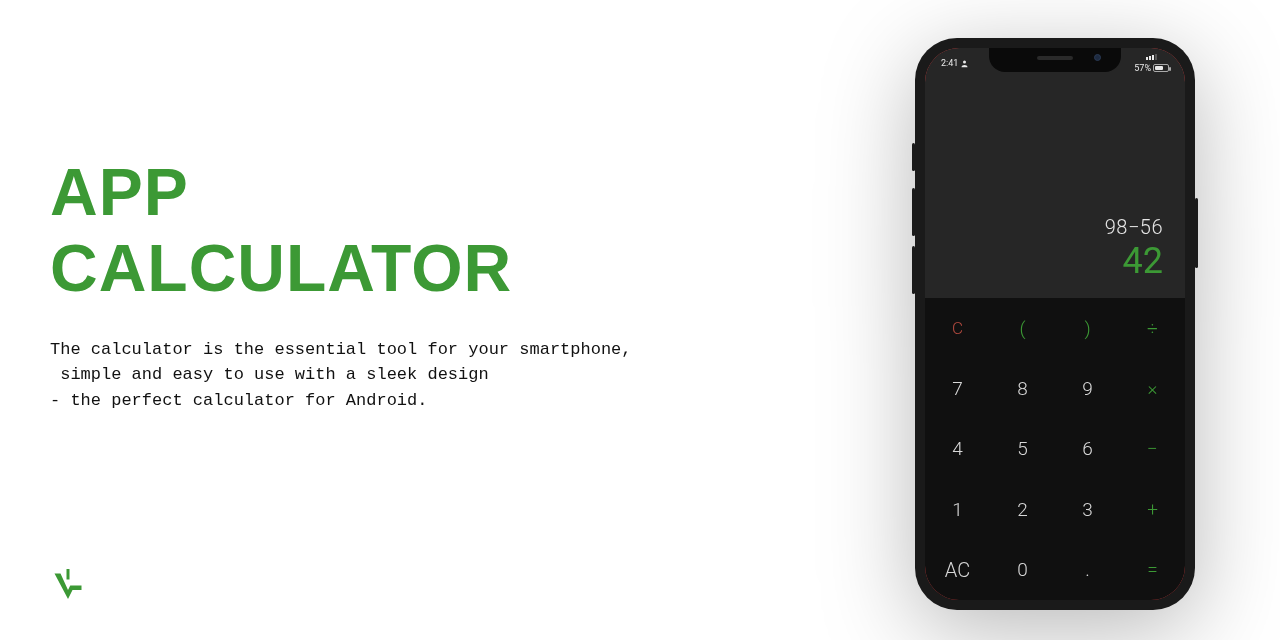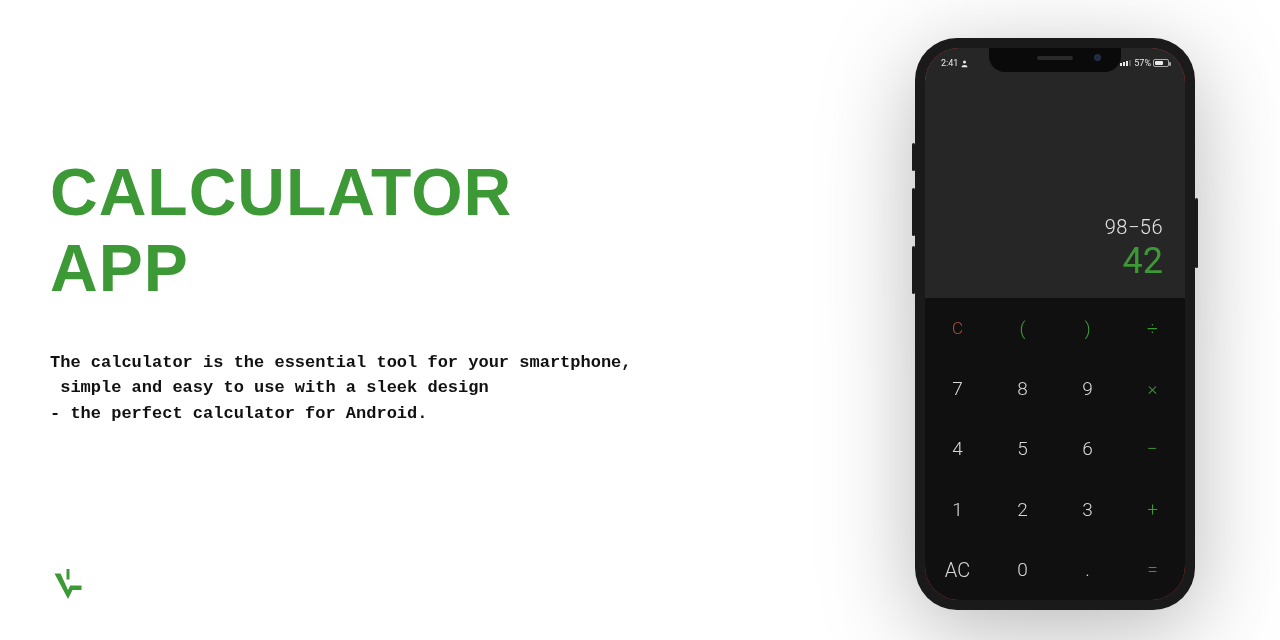--- a/index.html
+++ b/index.html
@@ -2,40 +2,40 @@
 <html><head>
 <meta charset="utf-8">
 <style>
   * { box-sizing: border-box; margin: 0; padding: 0; }
   html, body { width: 1280px; height: 640px; background: #fff; font-family: -apple-system, BlinkMacSystemFont, "Segoe UI", Roboto, sans-serif; overflow: hidden; }
   .page { position: relative; width: 1280px; height: 640px; }
 
   .left { position: absolute; left: 50px; top: 155px; width: 720px; }
   .title { font-size: 66px; font-weight: 800; color: #3c9935; letter-spacing: 1px; line-height: 1.15; font-family: "Arial Black", Arial, sans-serif; }
   .title-line { display: block; }
-  .desc { margin-top: 43px; font-family: "Courier New", Courier, monospace; font-size: 17px; color: #111; line-height: 1.5; white-space: pre; font-weight: bold; }
+  .desc { margin-top: 30px; font-family: "Courier New", Courier, monospace; font-size: 17px; color: #111; line-height: 1.5; white-space: pre; }
 
   .logo { position: absolute; left: 50px; bottom: 38px; width: 36px; height: 36px; }
 
   .phone-wrap { position: absolute; right: 85px; top: 38px; width: 280px; height: 572px; filter: drop-shadow(0 20px 45px rgba(0,0,0,0.28)); }
   .phone { position: relative; width: 280px; height: 572px; background: #1a1a1a; border-radius: 42px; padding: 10px; }
   .phone-inner { position: relative; width: 100%; height: 100%; background: #ef4444; border-radius: 34px; overflow: hidden; text-align: center; }
   .side-btn { position: absolute; background: #1a1a1a; border-radius: 2px; }
   .side-btn.sl1 { left: -3px; top: 105px; width: 3px; height: 28px; }
   .side-btn.sl2 { left: -3px; top: 150px; width: 3px; height: 48px; }
   .side-btn.sl3 { left: -3px; top: 208px; width: 3px; height: 48px; }
   .side-btn.sr1 { right: -3px; top: 160px; width: 3px; height: 70px; }
 
   .notch { position: absolute; top: 0; left: 50%; transform: translateX(-50%); width: 132px; height: 24px; background: #0a0a0a; border-bottom-left-radius: 16px; border-bottom-right-radius: 16px; z-index: 5; }
   .notch .speaker { position: absolute; top: 8px; left: 50%; transform: translateX(-50%); width: 36px; height: 4px; background: #2a2a2a; border-radius: 3px; }
   .notch .cam { position: absolute; top: 6px; right: 20px; width: 7px; height: 7px; background: #1d2a40; border-radius: 50%; border:1px solid #2a3a55;}
 
   .statusbar { position: absolute; top: 0; left: 0; right: 0; height: 30px; display: flex; justify-content: space-between; align-items: center; padding: 0 16px; font-size: 9px; color: #eaeaea; z-index: 3; }
   .statusbar .left-status { display:flex; align-items:center; gap:2px;}
-  .statusbar .right-status { display: flex; align-items: center; gap: 3px; }
+  .statusbar .right-status { display: flex; align-items: center; gap: 3px; flex-direction: column; }
   .sig { display: inline-flex; align-items: flex-end; gap: 1px; }
   .sig span { width: 2px; background: #eaeaea; display: inline-block; }
   .sig span:nth-child(1){height:3px;} .sig span:nth-child(2){height:4px;} .sig span:nth-child(3){height:5px;} .sig span:nth-child(4){height:6px;background:#555;}
   .batt-wrap{display:flex;align-items:center;gap:2px;}
   .batt { width: 16px; height: 8px; border: 1px solid #aaa; border-radius: 2px; position: relative; }
   .batt::after { content: ""; position: absolute; right: -3px; top: 2px; width: 2px; height: 4px; background: #aaa; border-radius: 1px; }
   .batt .fill { position: absolute; left: 1px; top: 1px; bottom: 1px; width: 55%; background: #eaeaea; border-radius: 1px; }
 
   .display-area { position: absolute; top: 0; left: 0; right: 0; height: 250px; background: #262626; display: flex; flex-direction: column; justify-content: flex-end; align-items: flex-end; padding: 0 22px 16px 22px; }
   .expr { color: #e6e6e6; font-size: 20px; font-weight: 300; letter-spacing: 0.5px; }
@@ -48,22 +48,22 @@
   .key.ac { font-size: 20px; }
   .key.eq { color: #3c9935; }
 </style>
 </head>
 <body>
 
 <div class="page">
 
   <div class="left">
     <h1 class="title">
+      <span class="title-line">APP</span>
       <span class="title-line">CALCULATOR</span>
-      <span class="title-line">APP</span>
     </h1>
     <pre class="desc">The calculator is the essential tool for your smartphone,
  simple and easy to use with a sleek design
 - the perfect calculator for Android.</pre>
   </div>
 
   <div class="logo">
     <svg viewBox="0 0 48 48" width="36" height="36">
       <path d="M6 10 L24 44 L30 32 L42 32 L42 26 L27 26 L24 32 L14 10 Z" fill="#3c9935"></path>
       <path d="M24 4 L24 18" stroke="#3c9935" stroke-width="4"></path>

